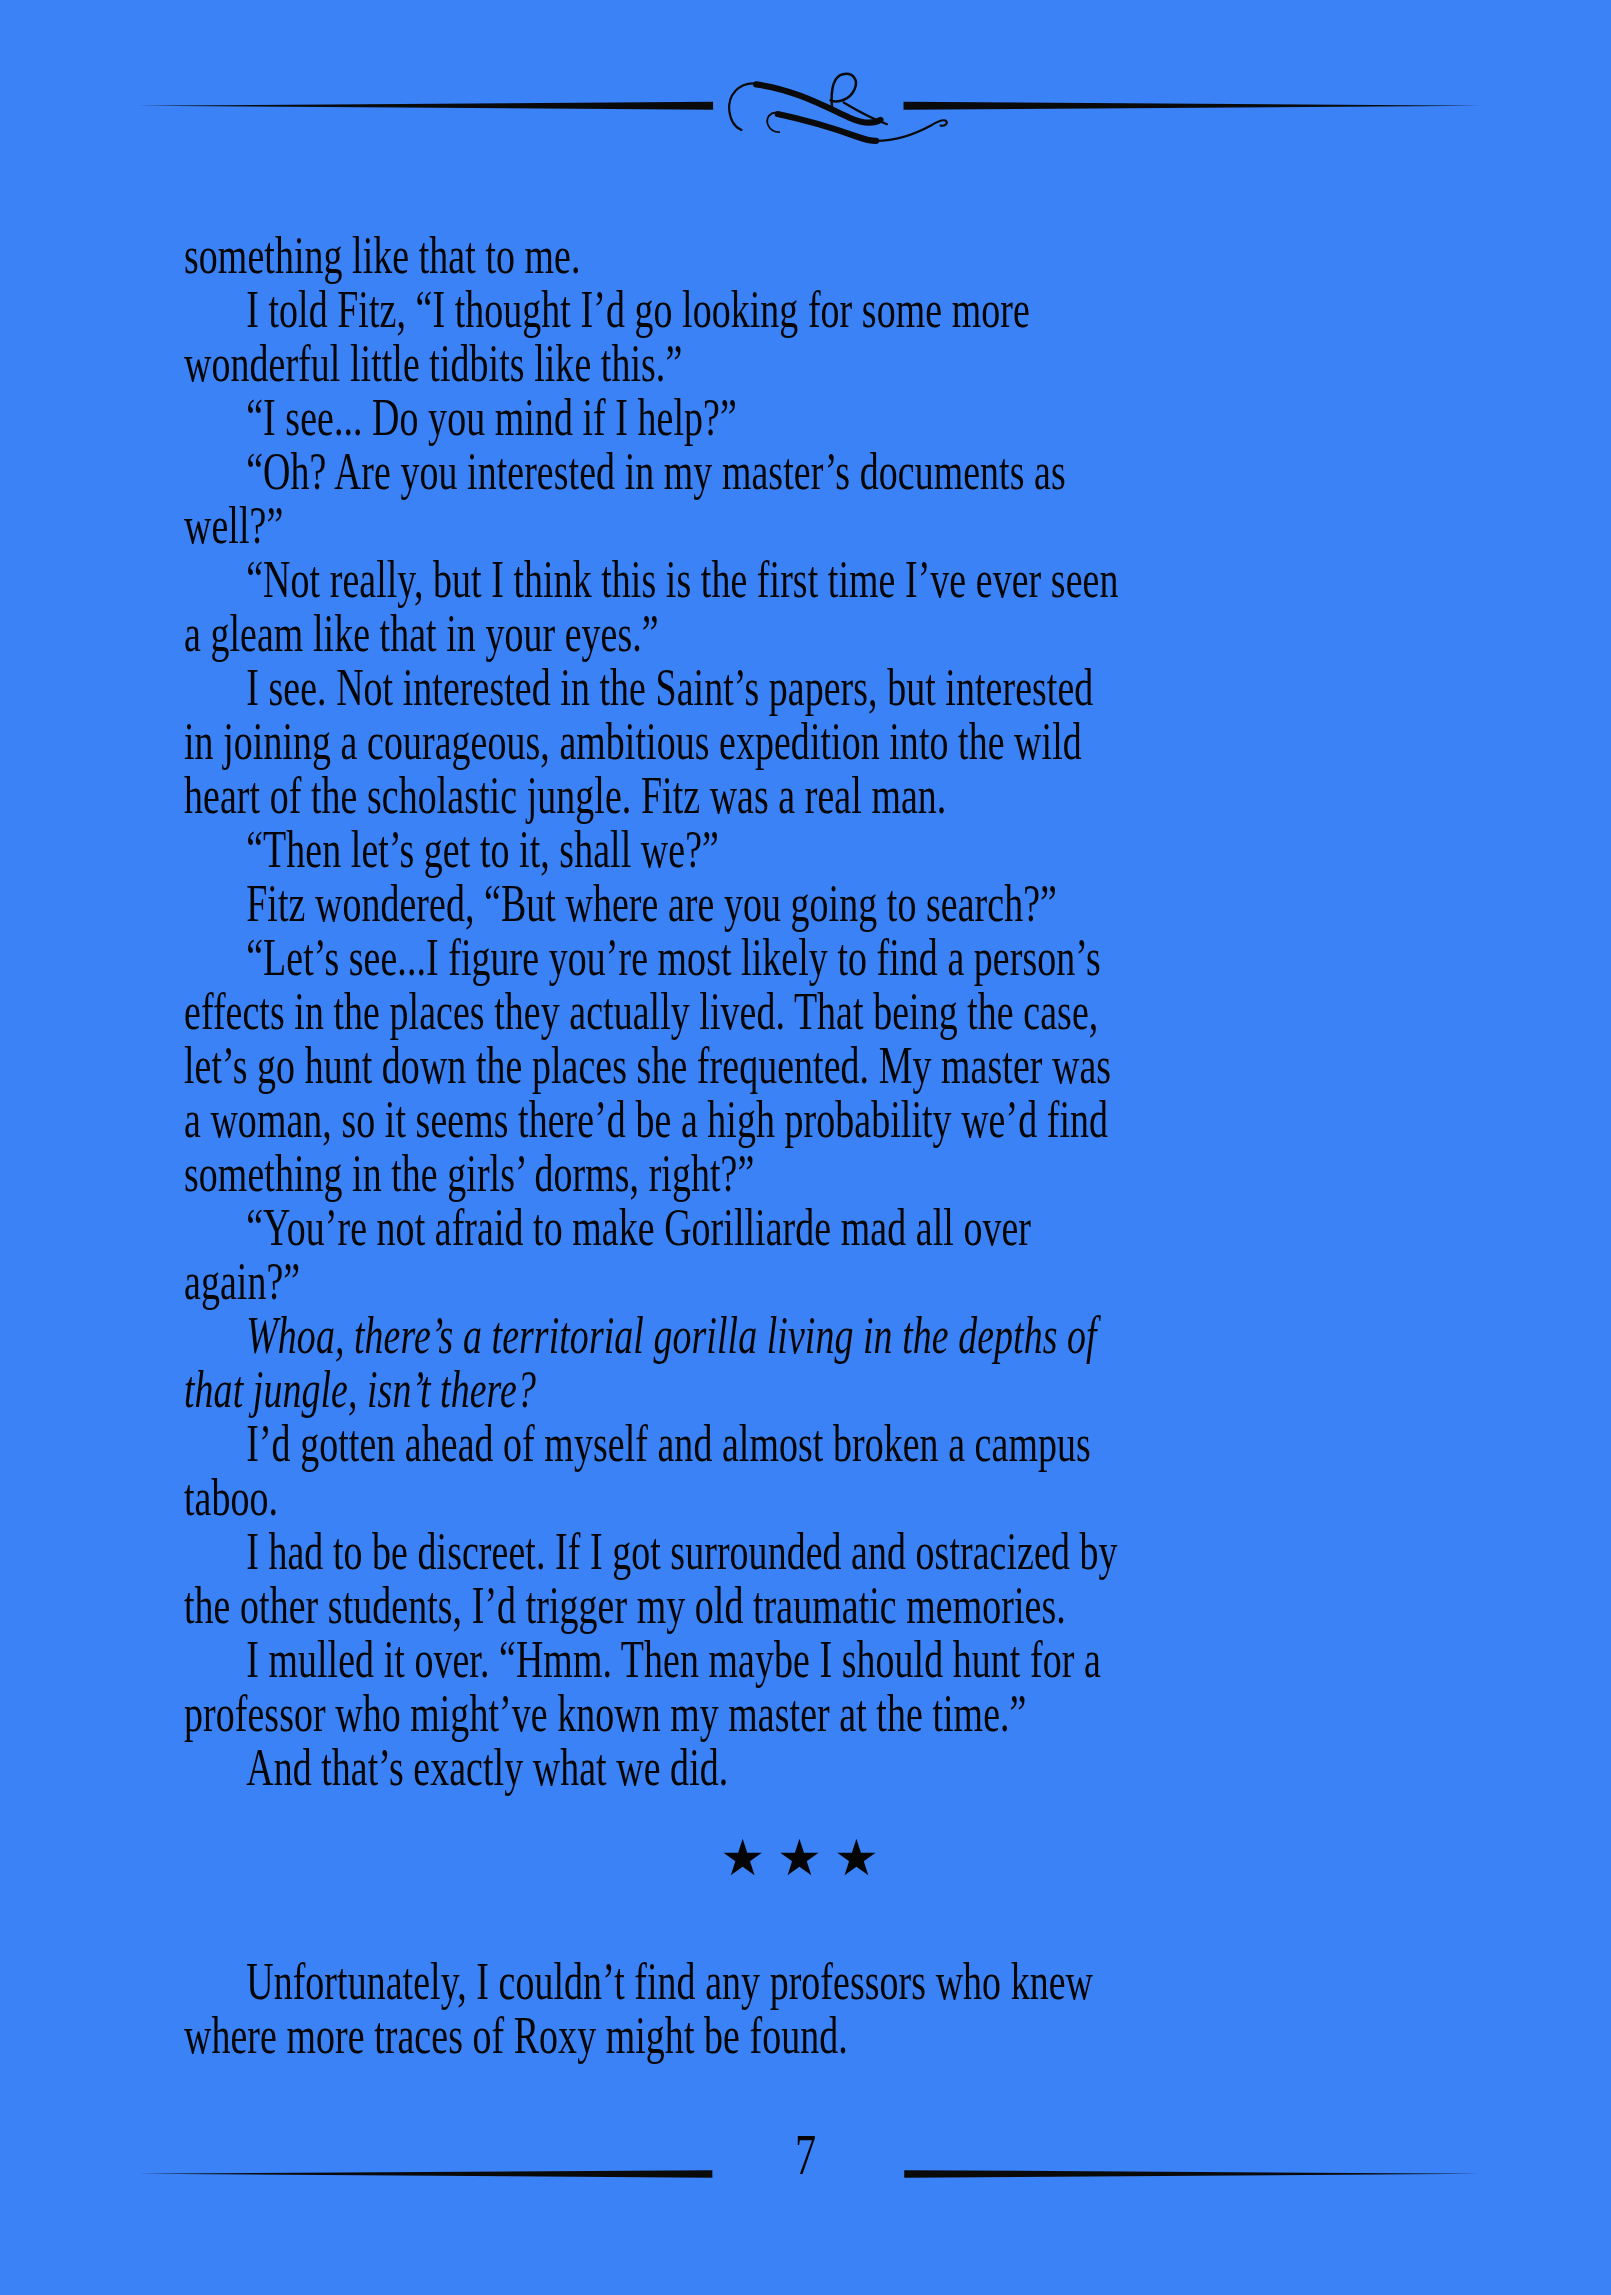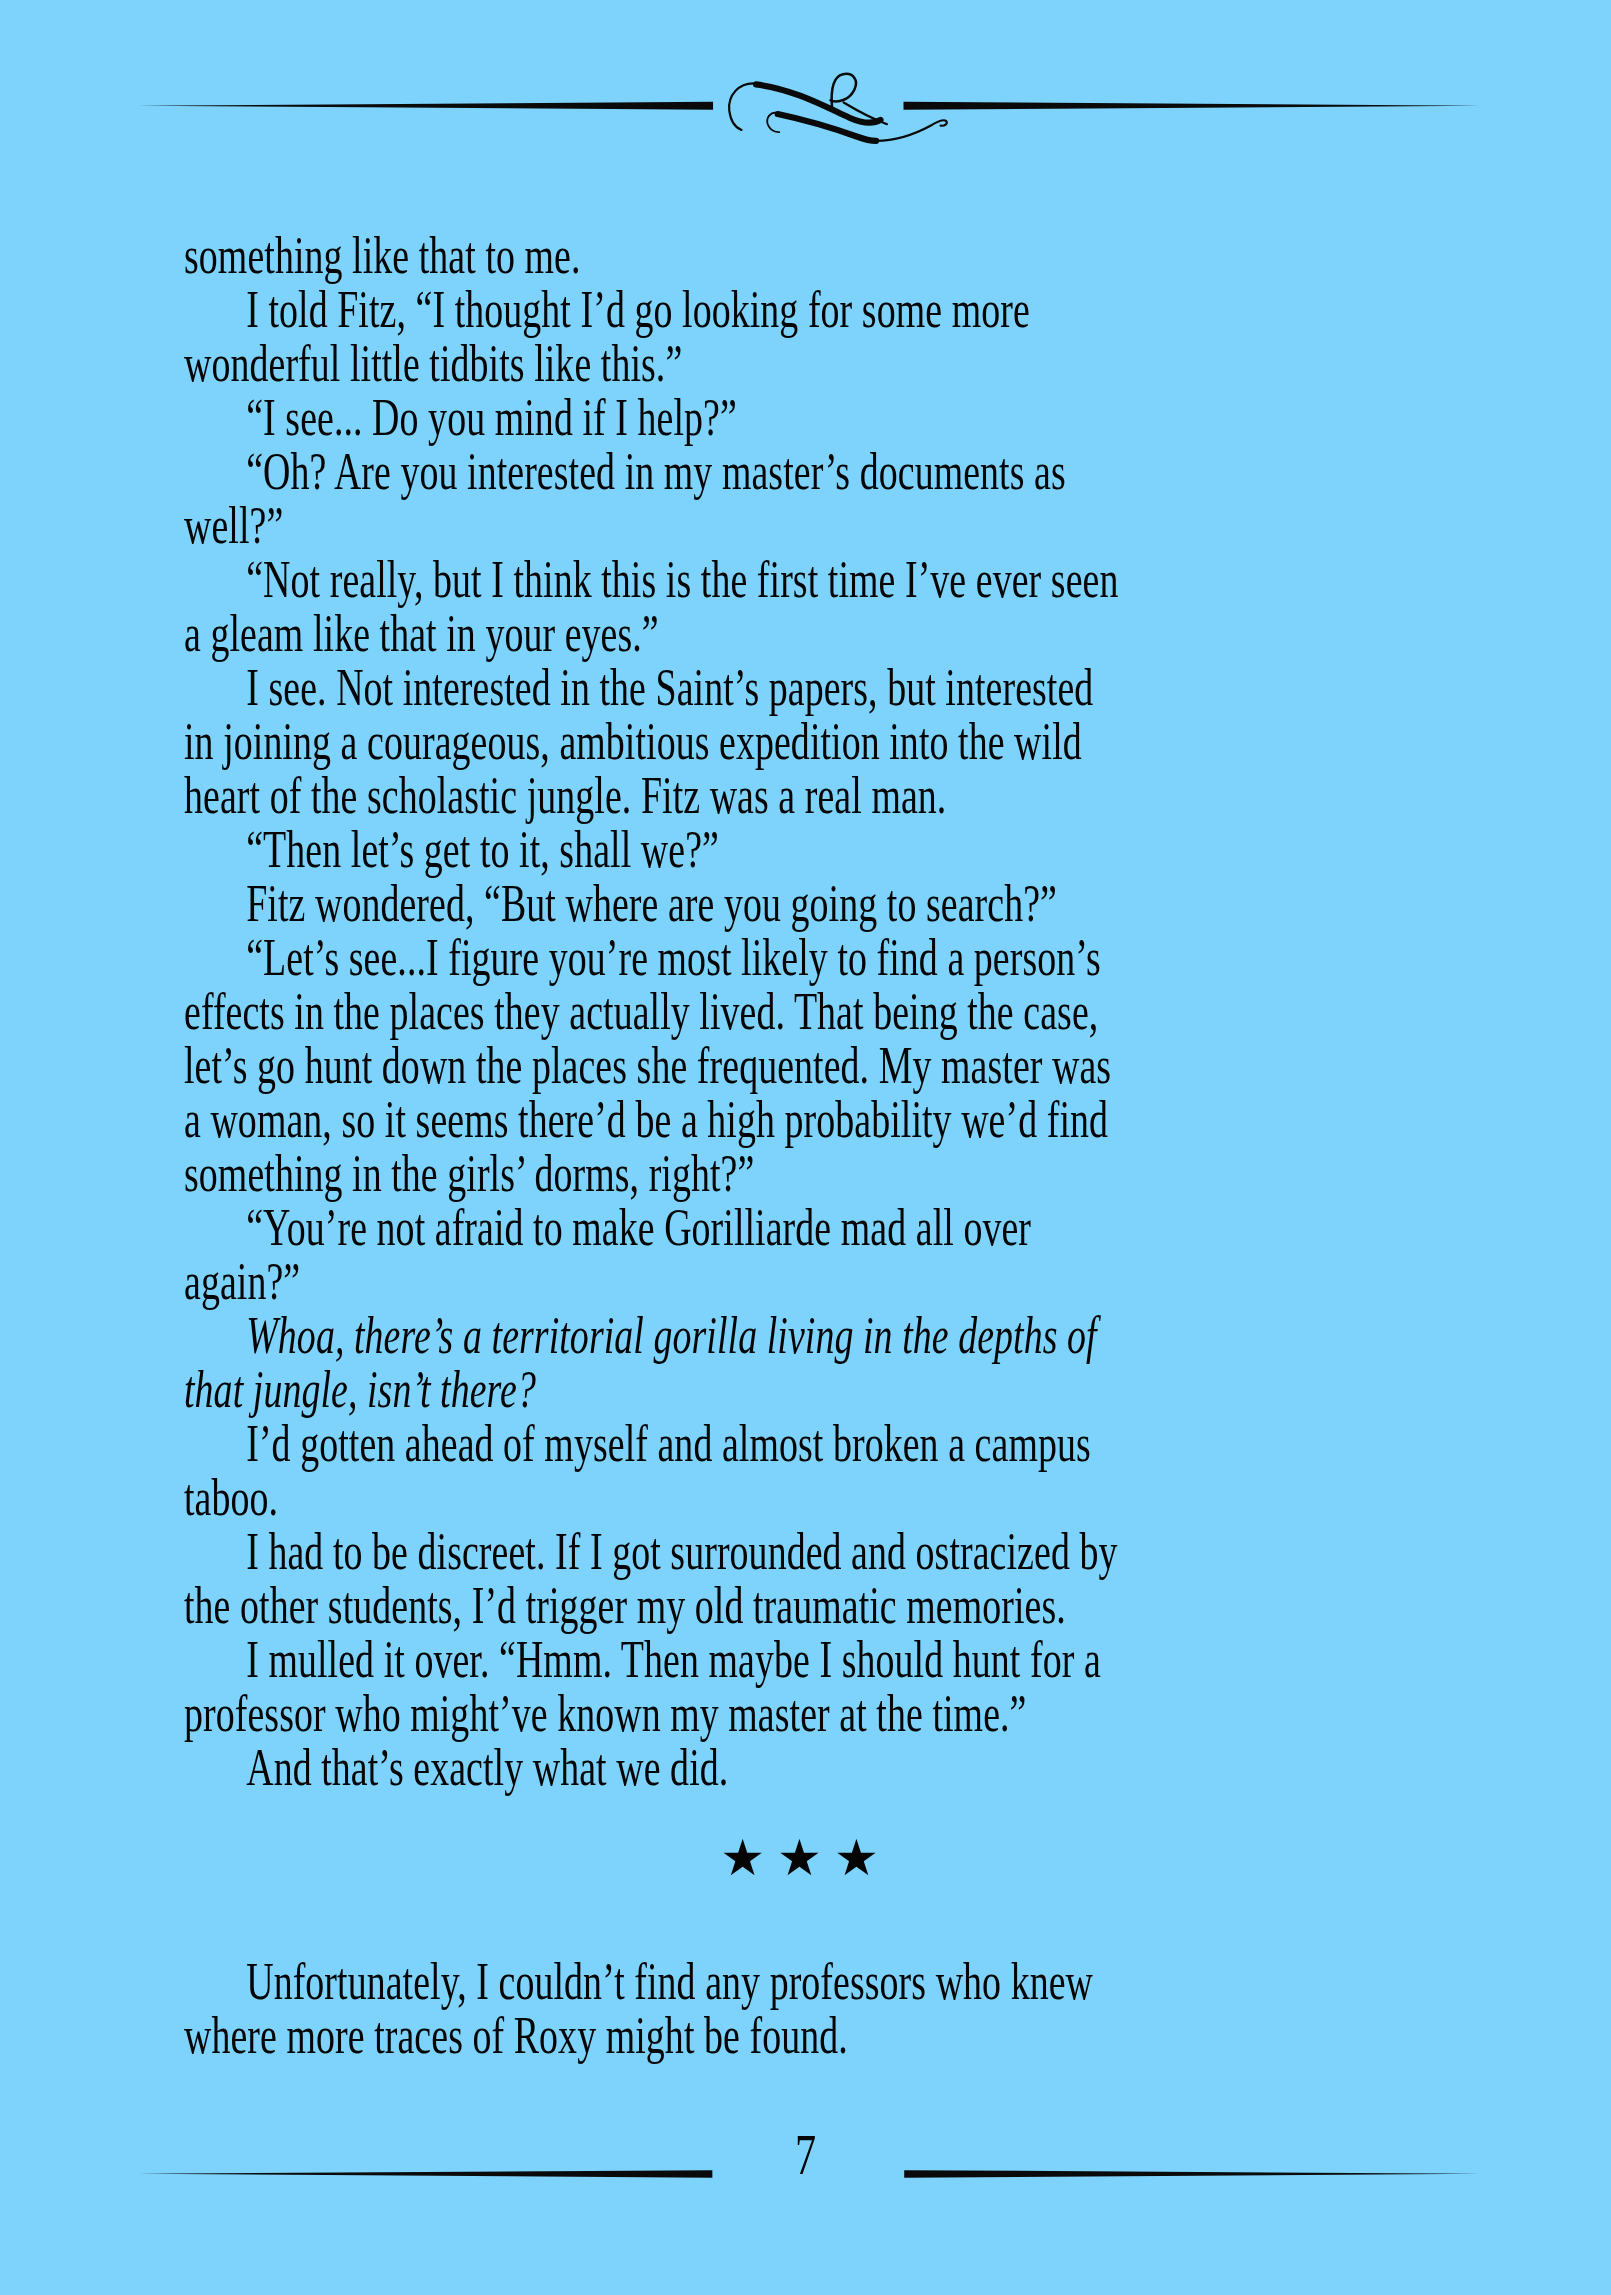--- a/index.html
+++ b/index.html
@@ -1,20 +1,20 @@
 <!DOCTYPE html>
 <html style="font-size:11.5px"><head>
 <meta charset="utf-8">
 <style>
   html, body { margin: 0; padding: 0; background: #ffffff; }
   .page {
     position: relative;
     width: 1611px;
     height: 2295px;
-    background: #7dd3fc;
+    background: #3b82f6;
     overflow: hidden;
     color: #060606;
   }
   .rule-svg { position: absolute; left: 136px; width: 1346px; height: 11.5px; display: block; }
   .rule-header { top: 100px; }
   .rule-footer { top: 2168px; }
   .ornament {
     position: absolute;
     left: 722px;
     top: 69px;

